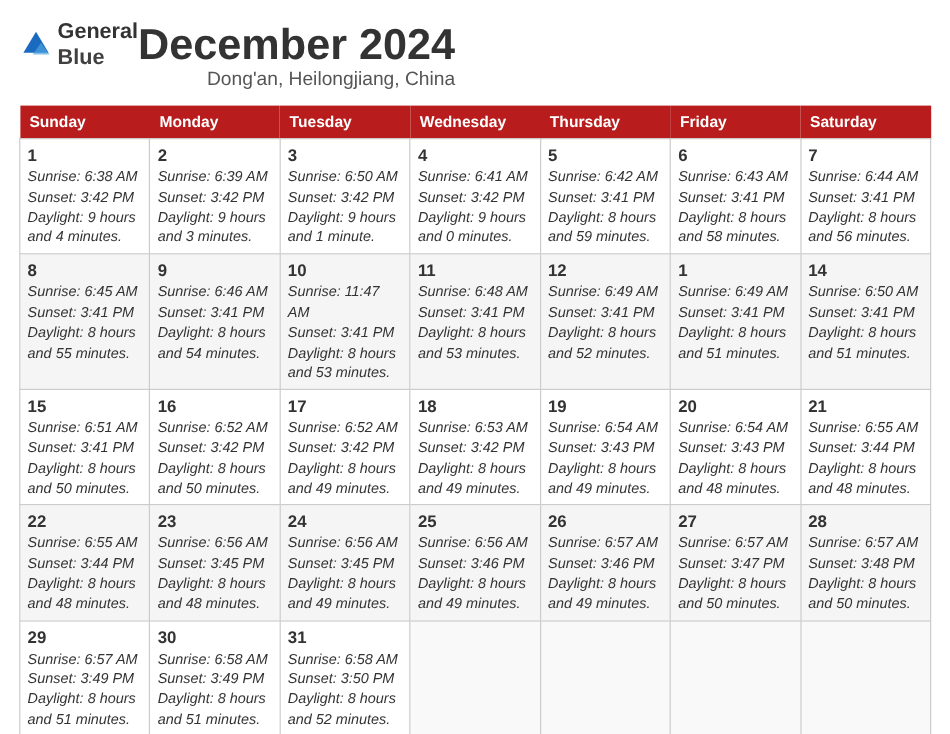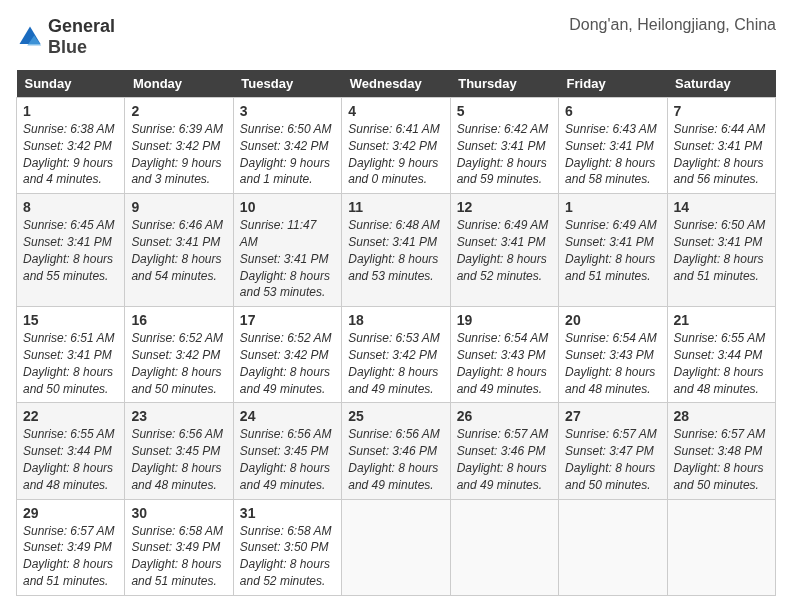--- a/index.html
+++ b/index.html
@@ -5,21 +5,20 @@
     * { box-sizing: border-box; margin: 0; padding: 0; }
     body {
       font-family: Arial, sans-serif;
       background: #fff;
       width: 792px;
       min-height: 612px;
       padding: 16px;
     }
     .header-area {
       display: flex;
-      justify-content: space-between;
       align-items: flex-start;
       margin-bottom: 12px;
     }
     .logo {
       display: flex;
       align-items: center;
       gap: 4px;
     }
     .logo-text-general {
       font-size: 18px;
@@ -46,21 +45,21 @@
     .location-title {
       font-size: 16px;
       color: #555;
     }
     table {
       width: 100%;
       border-collapse: collapse;
       font-size: 11px;
     }
     th {
-      background-color: #404040;
+      background-color: #b91c1c;
       color: #fff;
       text-align: left;
       padding: 6px 8px;
       font-size: 13px;
       font-weight: bold;
       margin-top: 44px;
     }
     td {
       border: 1px solid #ccc;
       vertical-align: top;
@@ -98,20 +97,21 @@
       <polygon points="20,5 35,30 5,30" fill="#1a6bbf"></polygon>
       <polygon points="26,18 36,32 16,32" fill="#4da3e0" opacity="0.7"></polygon>
     </svg>
     <span>
       <span class="logo-text-general">General</span>
       <br>
       <span class="logo-text-blue">Blue</span>
     </span>
   </div>
   <div class="title-area">
+    <div class="month-title">December 2024</div>
     <div class="location-title">Dong'an, Heilongjiang, China</div>
   </div>
 </div>
 
 <table>
   <thead>
     <tr>
     <th>Sunday</th>
         <th>Monday</th>
         <th>Tuesday</th>

